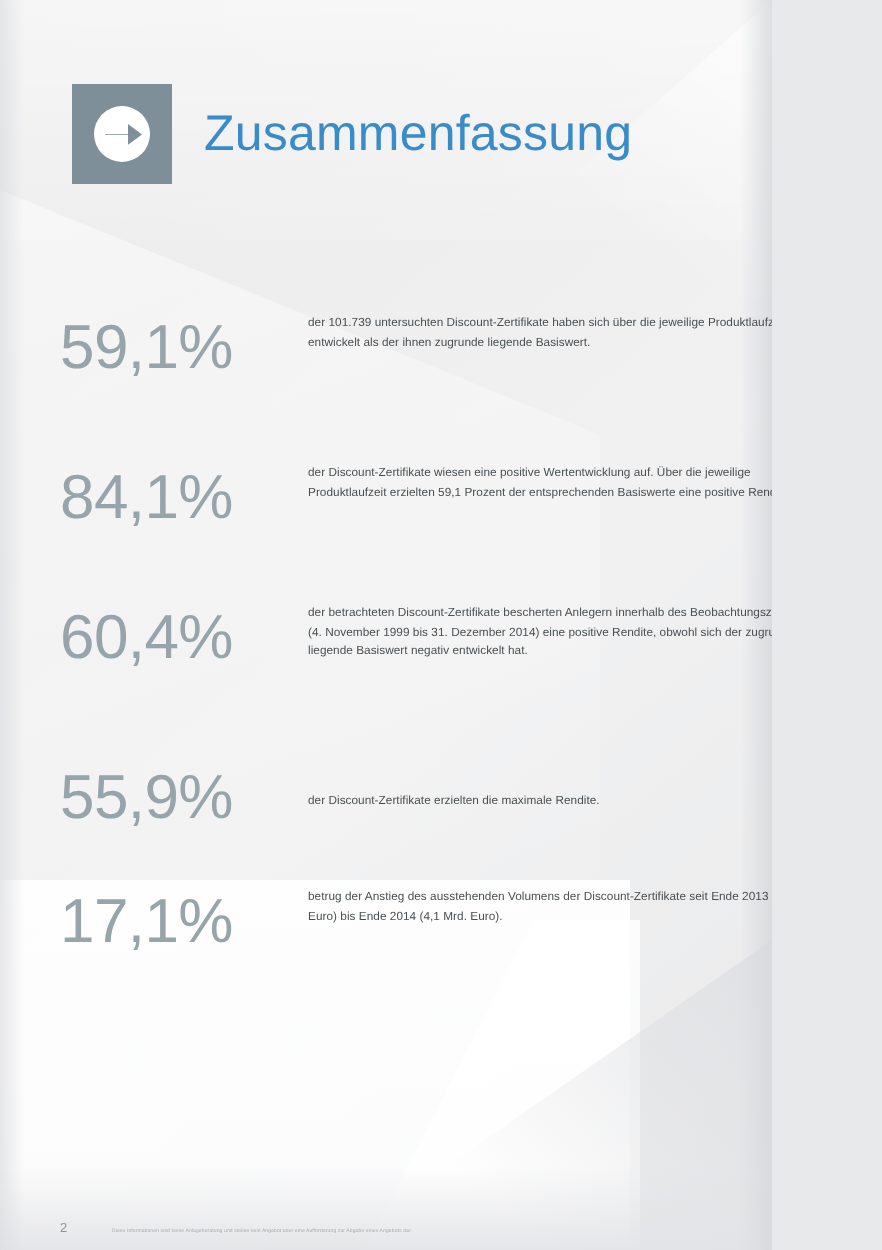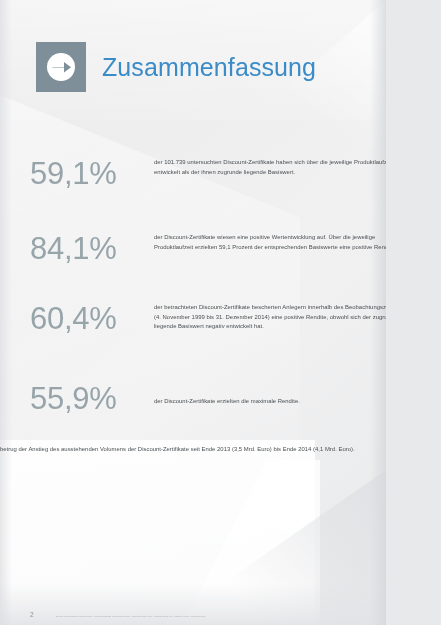--- a/index.html
+++ b/index.html
@@ -213,20 +213,21 @@
       <div class="stat-value">60,4%</div>
       <div class="stat-text">der betrachteten Discount-Zertifikate bescherten Anlegern innerhalb des Beobachtungszeitraums (4. November 1999 bis 31. Dezember 2014) eine positive Rendite, obwohl sich der zugrunde liegende Basiswert negativ entwickelt hat.</div>
     </div>
 
     <div class="stat-row" style="top:225px;">
       <div class="stat-value">55,9%</div>
       <div class="stat-text" style="padding-top:14px;">der Discount-Zertifikate erzielten die maximale Rendite.</div>
     </div>
 
     <div class="stat-row" style="top:287px;">
+      <div class="stat-value">17,1%</div>
       <div class="stat-text">betrug der Anstieg des ausstehenden Volumens der Discount-Zertifikate seit Ende 2013 (3,5 Mrd. Euro) bis Ende 2014 (4,1 Mrd. Euro).</div>
     </div>
 
   </div>
 
   <div id="footer">
     <div id="footer-page-number">2</div>
     <div id="footer-disclaimer">Diese Informationen sind keine Anlageberatung und stellen kein Angebot oder eine Aufforderung zur Abgabe eines Angebots dar.</div>
   </div>
 

